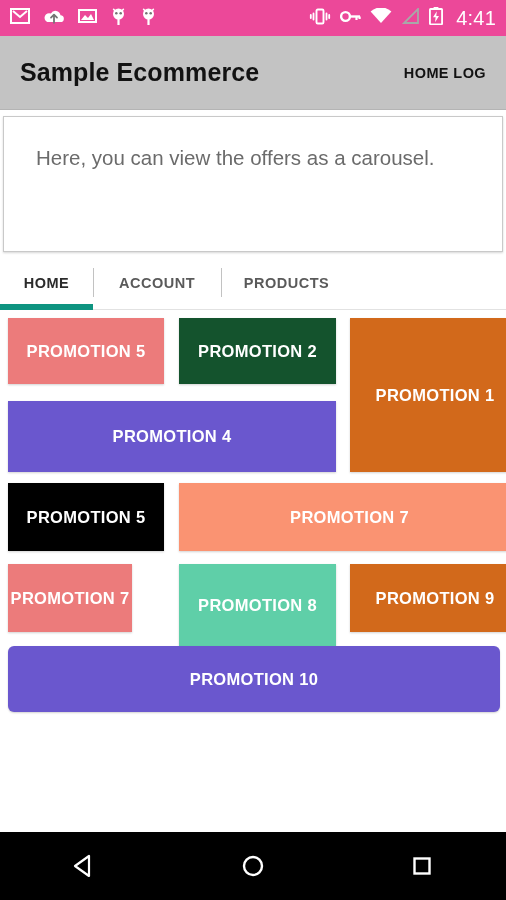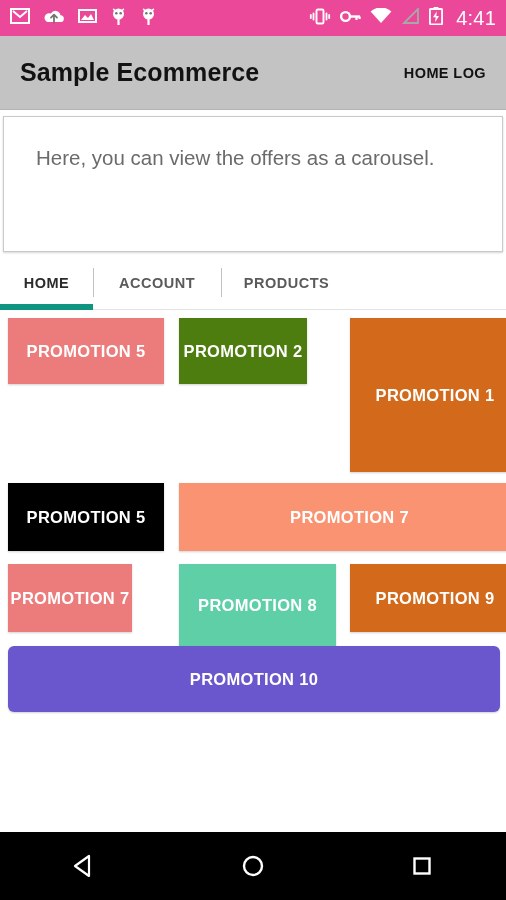--- a/index.html
+++ b/index.html
@@ -206,25 +206,28 @@
       <div class="tab" style="width: 131px;">
         <span>PRODUCTS</span>
       </div>
       <div class="tab-indicator" style="width: 93px; left: 0px; background: rgb(14, 148, 128);"></div>
     </div>
 
   <div class="promo-area" id="promo-area">
       <div class="promo" style="left: 8px; top: 8px; width: 156px; height: 66px; background: rgb(236, 123, 123);">
         <span>PROMOTION 5</span>
       </div>
-      <div class="promo" style="left: 179px; top: 8px; width: 128px; height: 66px; background: #4d7c0f;">
+      <div class="promo" style="left: 179px; top: 8px; width: 157px; height: 66px; background: #14532d;">
         <span>PROMOTION 2</span>
       </div>
       <div class="promo" style="left: 350px; top: 8px; width: 170px; height: 154px; background: rgb(210, 105, 27);">
         <span>PROMOTION 1</span>
+      </div>
+      <div class="promo" style="left: 8px; top: 91px; width: 328px; height: 71px; background: rgb(106, 87, 206);">
+        <span>PROMOTION 4</span>
       </div>
       <div class="promo" style="left: 8px; top: 173px; width: 156px; height: 68px; background: #000000;">
         <span>PROMOTION 5</span>
       </div>
       <div class="promo" style="left: 179px; top: 173px; width: 341px; height: 68px; background: rgb(250, 147, 114);">
         <span>PROMOTION 7</span>
       </div>
       <div class="promo" style="left: 8px; top: 254px; width: 124px; height: 68px; background: rgb(236, 123, 123); justify-content: center;">
         <span>PROMOTION 7</span>
       </div>

